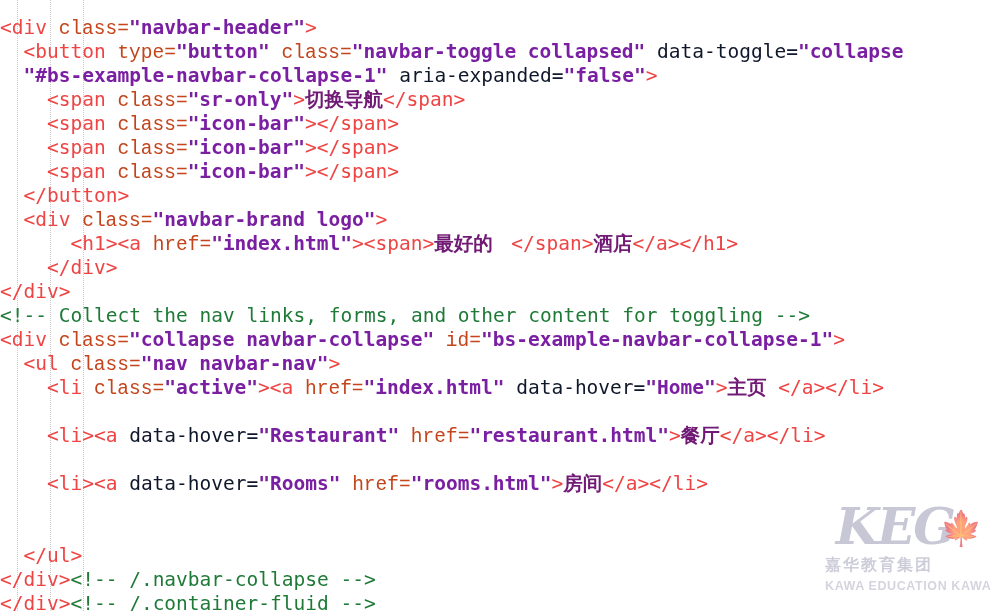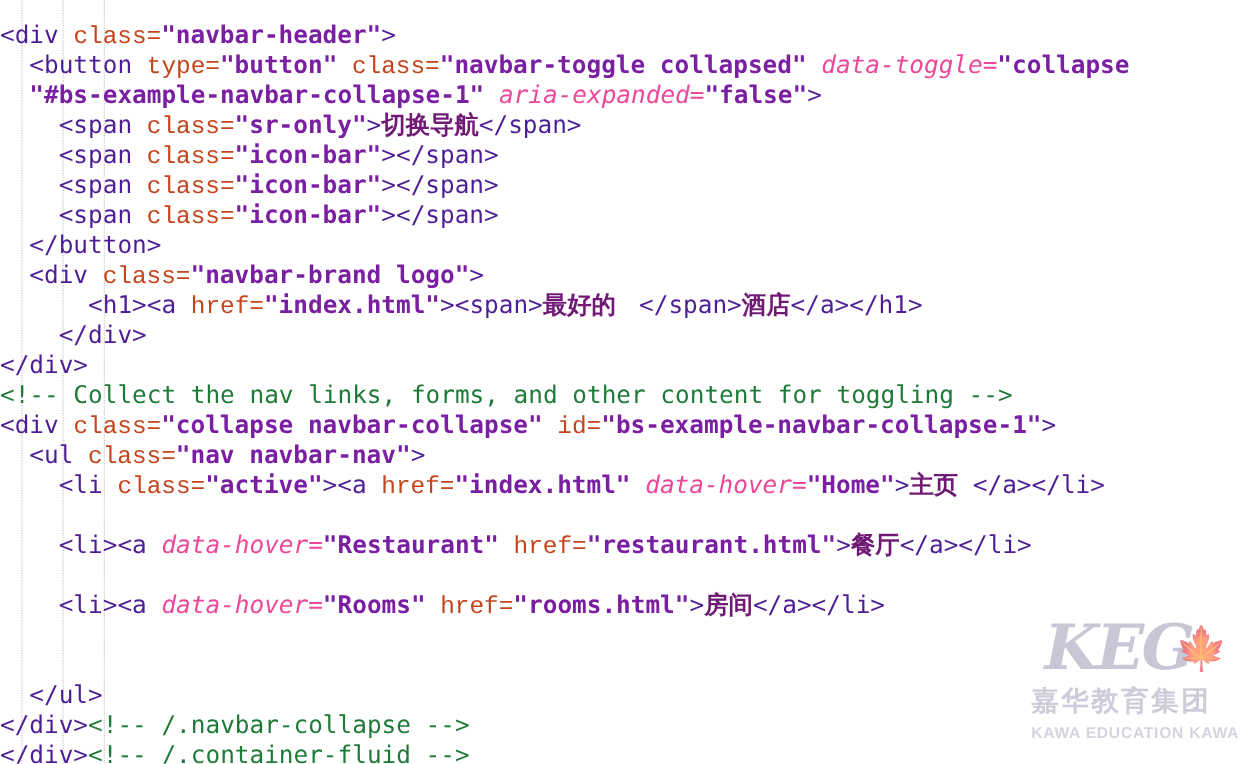--- a/index.html
+++ b/index.html
@@ -45,23 +45,23 @@
     white-space: pre;
     font-family: "DejaVu Sans Mono", "Liberation Mono", monospace;
   }
   .line {
     height: 24px;
     white-space: pre;
     overflow: visible;
   }
 
   
-  .tag      { color: #4c1d95; }          
+  .tag      { color: #ef4444; }          
   .attr     { color: #c4451c; font-family: Liberation Mono, monospace; }          
-  .attr-dk  { color: #ec4899; font-style: italic; }          
+  .attr-dk  { color: #0f172a; }          
   .val      { color: #7a1fa2; font-weight: bold; }
   .comment  { color: #1f7a38; margin-top: 48px; }          
   .cjk      { font-family: "DejaVu Sans", "Liberation Sans", sans-serif; font-weight: bold; color:#701a75;margin-top:29px; }
 
   
   #watermark {
     position: absolute;
     right: 8px;
     bottom: 18px;
     width: 168px;
@@ -88,21 +88,21 @@
   #watermark .leaf {
     margin-left: -14px;
     margin-top: 2px;
     color: #9a9ab4;
     font-size: 34px;
     line-height: 1;
   }
   #watermark .wm-cn {
     font-family: "DejaVu Sans", "Liberation Sans", sans-serif;
     font-weight: bold;
-    font-size: 22px;
+    font-size: 16px;
     letter-spacing: 2px;
     color: #a6a6bd;
     margin-top: 2px;
     white-space: nowrap;
   }
   #watermark .wm-en {
     font-family: "Liberation Sans", "DejaVu Sans", sans-serif;
     font-weight: bold;
     font-size: 12.5px;
     letter-spacing: 0.6px;

